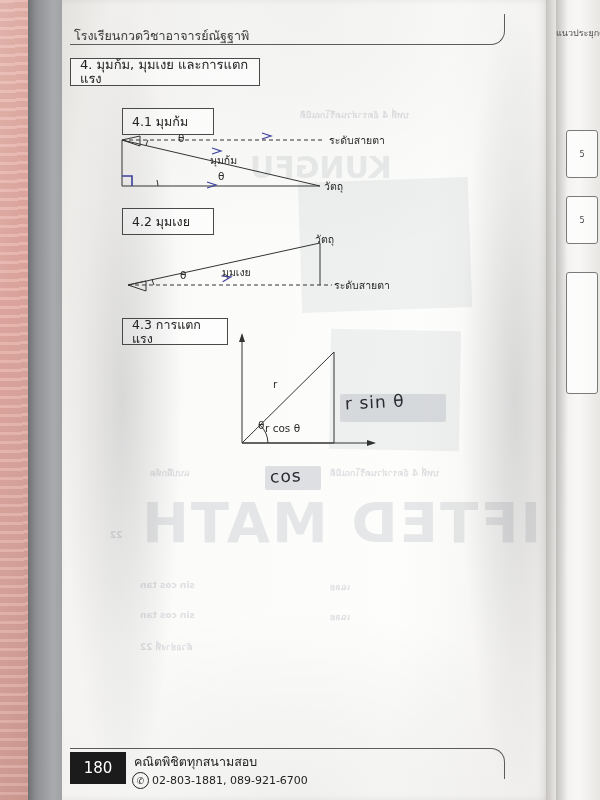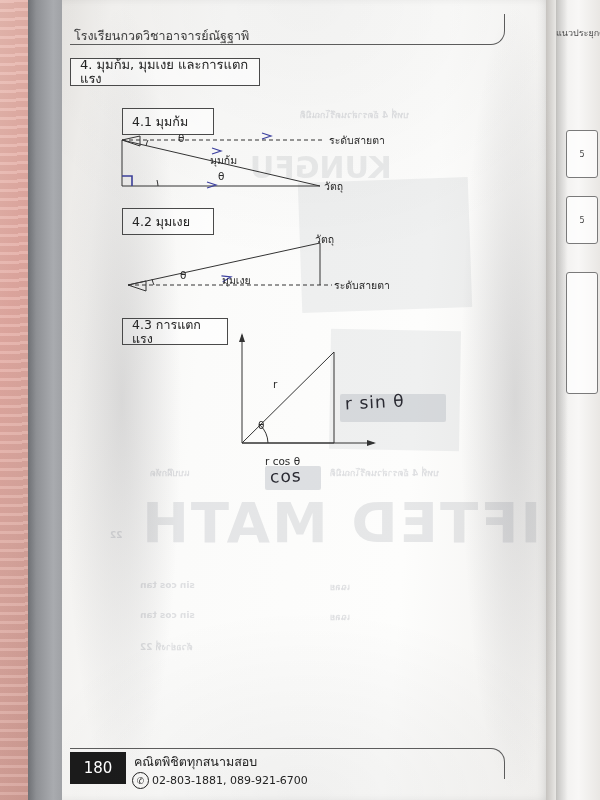--- a/index.html
+++ b/index.html
@@ -312,21 +312,21 @@
       <polygon points="66,285 84,281 84,291" fill="none" stroke="#333" stroke-width="1"></polygon>
 
       <line x1="66" y1="285" x2="258" y2="243" stroke="#333" stroke-width="1"></line>
 
       <line x1="258" y1="243" x2="258" y2="285" stroke="#333" stroke-width="1"></line>
       <path d="M92,285 A26,26 0 0,1 90,279" fill="none" stroke="#333" stroke-width="1"></path>
       <path d="M160,275 l9,3 l-9,3" fill="none" stroke="#3b3f9e" stroke-width="1.2" transform="rotate(-12 164 278)"></path>
     </svg>
 
     <div class="lbl" style="left:118px; top:269px;">θ</div>
-    <div class="lbl" style="left:160px; top:272px;">มุมเงย</div>
+    <div class="lbl" style="left:160px; top:264px;">มุมเงย</div>
     <div class="lbl" style="left:253px; top:231px;">วัตถุ</div>
     <div class="lbl" style="left:272px; top:277px;">ระดับสายตา</div>
 
     <div class="box sub3">4.3  การแตกแรง</div>
 
     <svg class="diagram" width="420" height="800">
 
       <line x1="180" y1="335" x2="180" y2="443" stroke="#333" stroke-width="1"></line>
       <polygon points="180,333 177,342 183,342" fill="#333"></polygon>
 
@@ -335,21 +335,21 @@
 
       <line x1="180" y1="443" x2="272" y2="443" stroke="#333" stroke-width="1"></line>
       <line x1="272" y1="443" x2="272" y2="352" stroke="#333" stroke-width="1"></line>
       <line x1="180" y1="443" x2="272" y2="352" stroke="#333" stroke-width="1"></line>
 
       <path d="M206,443 A26,26 0 0,0 198,425" fill="none" stroke="#333" stroke-width="1"></path>
     </svg>
 
     <div class="lbl" style="left:211px; top:378px;">r</div>
     <div class="lbl" style="left:196px; top:419px;">θ</div>
-    <div class="lbl" style="left:203px; top:455px;">r cos θ</div>
+    <div class="lbl" style="left:203px; top:422px;">r cos θ</div>
 
     <div class="hand-hl" style="left:278px; top:394px; width:106px; height:28px;"></div>
     <div class="hand" style="left:283px; top:392px;">r sin θ</div>
 
     <div class="hand-hl" style="left:203px; top:466px; width:56px; height:24px;"></div>
     <div class="hand" style="left:208px; top:466px;">cos</div>
 
     <div class="footer-rule"></div>
     <div class="footer-corner"></div>
     <div class="pagenum">180</div>

